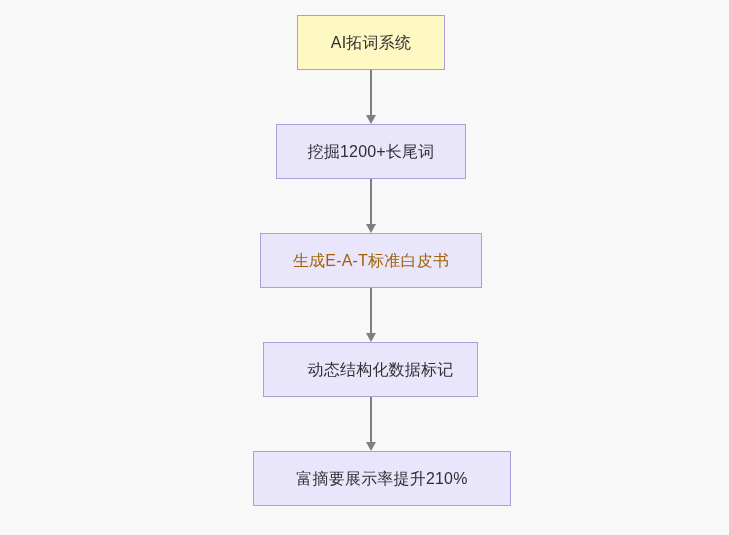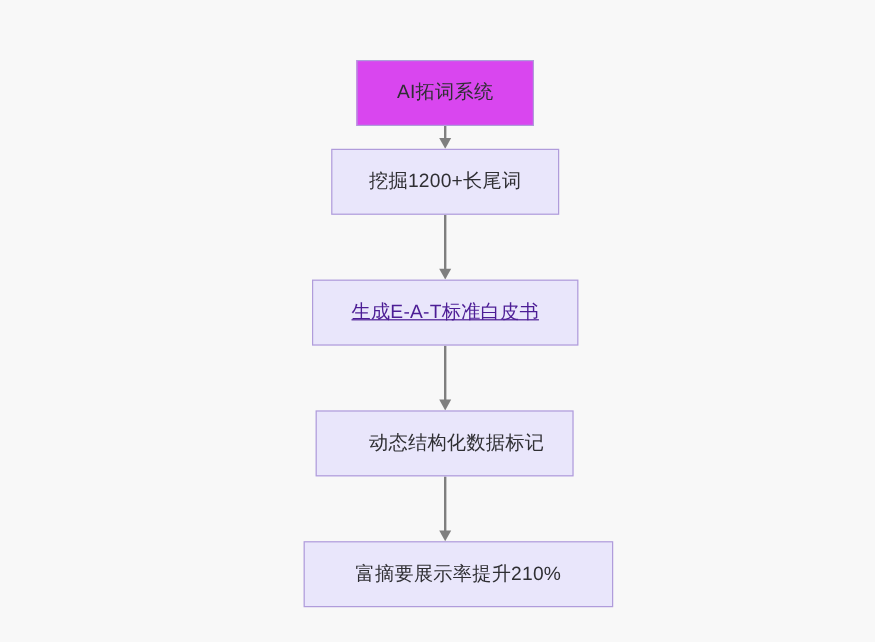--- a/index.html
+++ b/index.html
@@ -54,30 +54,30 @@
         <polygon points="366,115 376,115 371,124" fill="#7f7f7f" stroke="none"></polygon>
         <line x1="371" y1="179" x2="371" y2="225" stroke="#7f7f7f" stroke-width="2"></line>
         <polygon points="366,224 376,224 371,233" fill="#7f7f7f" stroke="none"></polygon>
         <line x1="371" y1="288" x2="371" y2="334" stroke="#7f7f7f" stroke-width="2"></line>
         <polygon points="366,333 376,333 371,342" fill="#7f7f7f" stroke="none"></polygon>
         <line x1="371" y1="397" x2="371" y2="443" stroke="#7f7f7f" stroke-width="2"></line>
         <polygon points="366,442 376,442 371,451" fill="#7f7f7f" stroke="none"></polygon>
       </g>
   </svg>
 
-  <div class="node" style="left: 297px; top: 15px; width: 148px; height: 55px; background: #d946ef; border-color: rgb(176, 156, 219); margin-top: 35px;">
+  <div class="node" style="left: 297px; top: 15px; width: 148px; height: 55px; background: #fef9c3; border-color: rgb(176, 156, 219);">
     <span class="node-label" style="color: rgb(47, 47, 51);">AI拓词系统</span>
   </div>
 
   <div class="node" style="left: 276px; top: 124px; width: 190px; height: 55px; background: rgb(233, 230, 251); border-color: rgb(176, 156, 219);">
     <span class="node-label" style="color: rgb(47, 47, 51);">挖掘1200+长尾词</span>
   </div>
 
   <div class="node" style="left: 260px; top: 233px; width: 222px; height: 55px; background: rgb(233, 230, 251); border-color: rgb(176, 156, 219);">
-    <span class="node-label" style="color: #4c1d95; text-decoration: underline;">生成E-A-T标准白皮书</span>
+    <span class="node-label" style="color: #a16207;">生成E-A-T标准白皮书</span>
   </div>
 
   <div class="node" style="left: 263px; top: 342px; width: 215px; height: 55px; background: rgb(233, 230, 251); border-color: rgb(176, 156, 219); padding-left: 20px;">
     <span class="node-label" style="color: rgb(47, 47, 51);">动态结构化数据标记</span>
   </div>
 
   <div class="node" style="left: 253px; top: 451px; width: 258px; height: 55px; background: rgb(233, 230, 251); border-color: rgb(176, 156, 219);">
     <span class="node-label" style="color: rgb(47, 47, 51);">富摘要展示率提升210%</span>
   </div>
 

